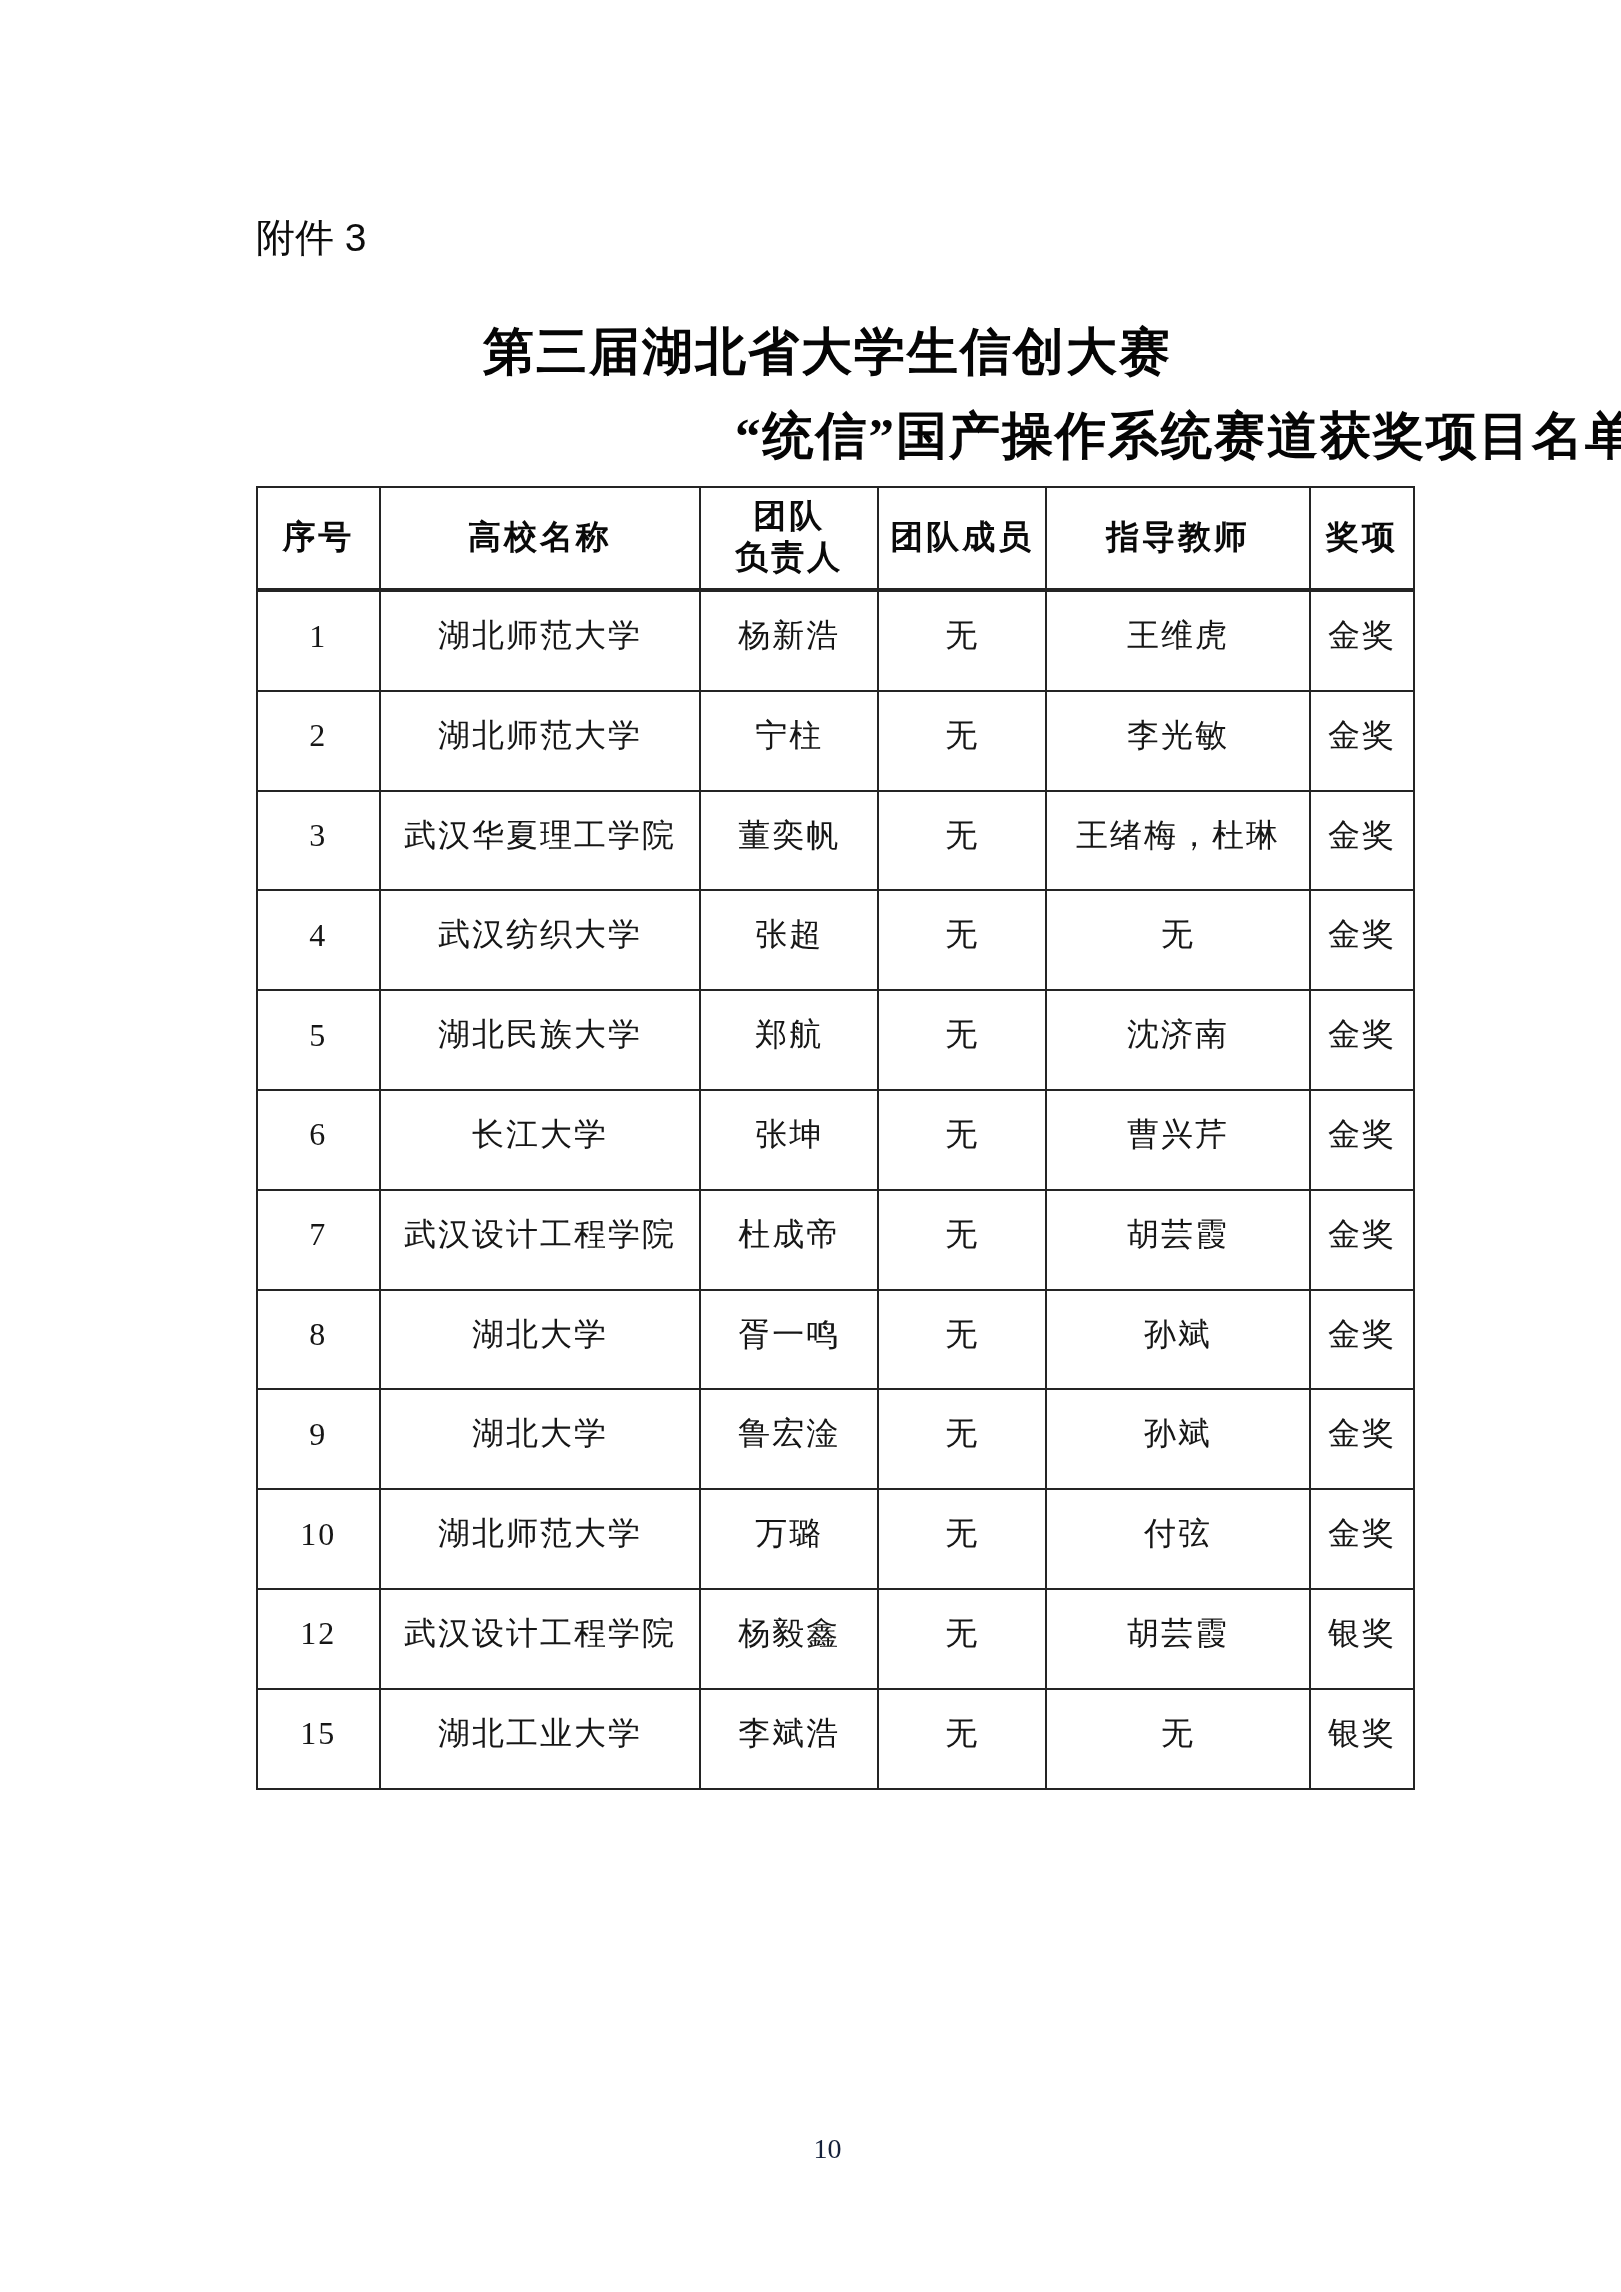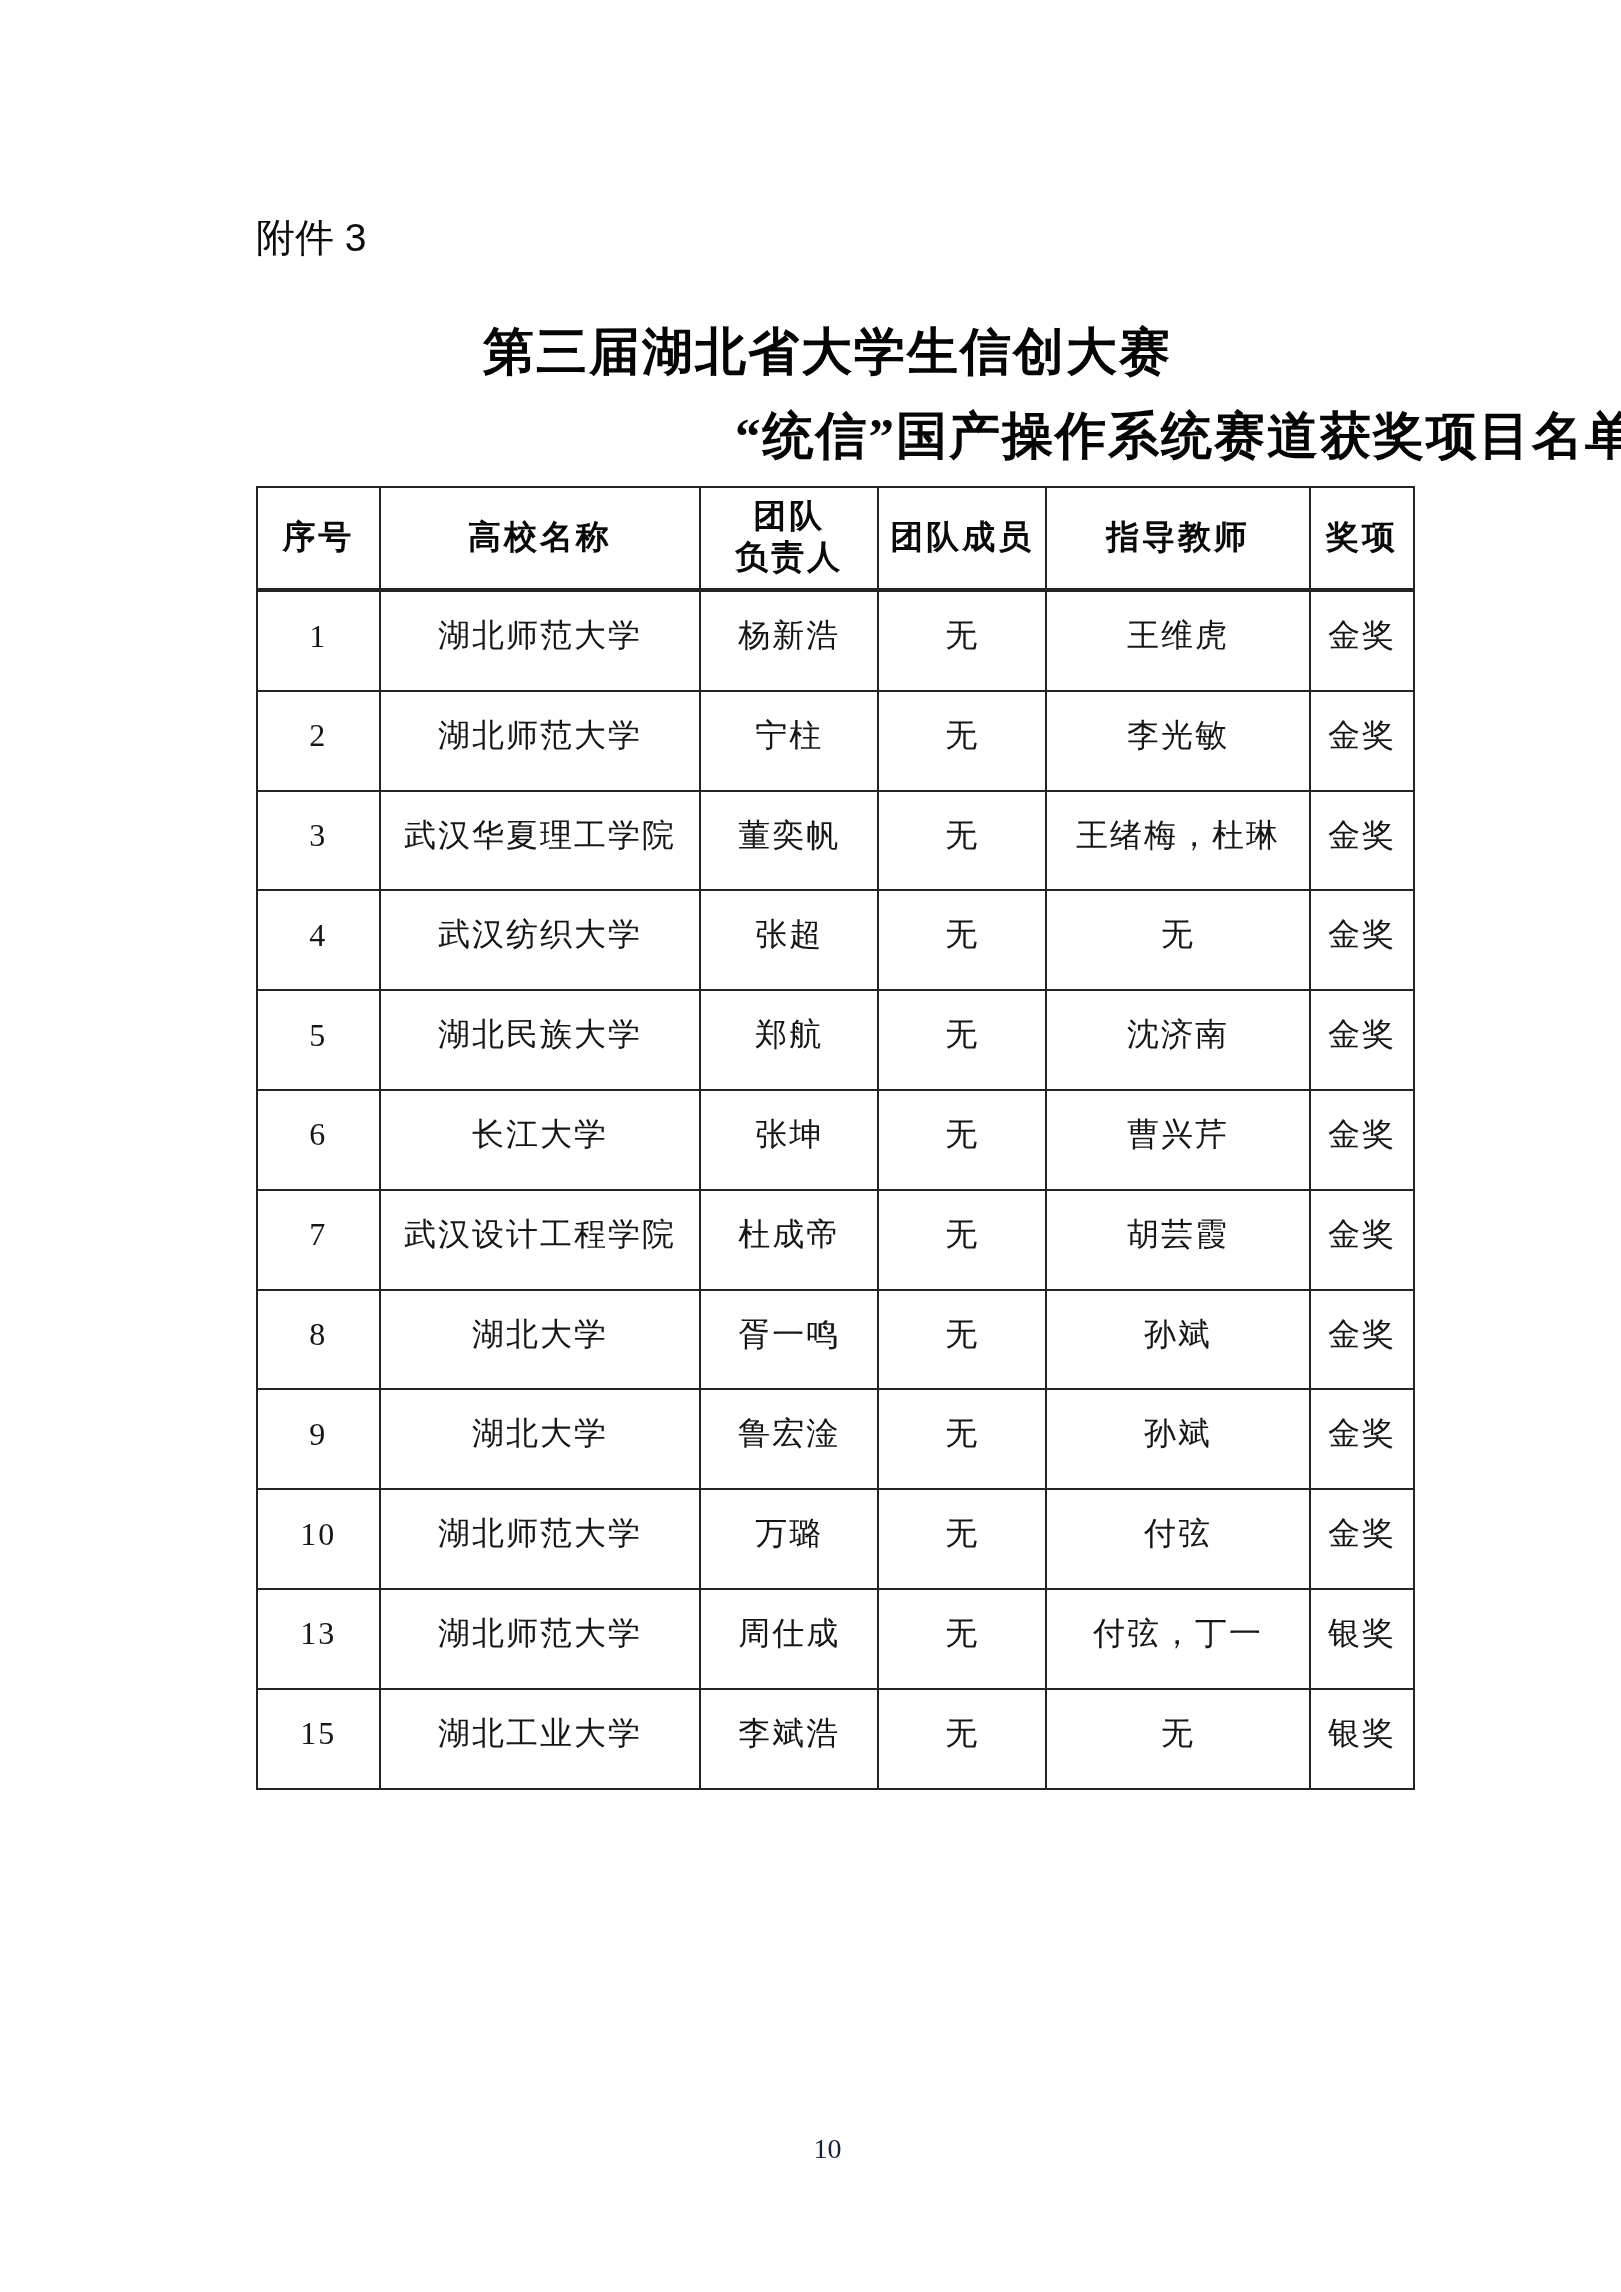--- a/index.html
+++ b/index.html
@@ -192,25 +192,25 @@
         </tr>
         <tr>
           <td class="col0">10</td>
           <td class="col1">湖北师范大学</td>
           <td class="col2">万璐</td>
           <td class="col3">无</td>
           <td class="col4">付弦</td>
           <td class="col5">金奖</td>
         </tr>
         <tr>
-          <td class="col0">13</td>
-          <td class="col1">湖北师范大学</td>
-          <td class="col2">周仕成</td>
-          <td class="col3">无</td>
-          <td class="col4">付弦，丁一</td>
+          <td class="col0">12</td>
+          <td class="col1">武汉设计工程学院</td>
+          <td class="col2">杨毅鑫</td>
+          <td class="col3">无</td>
+          <td class="col4">胡芸霞</td>
           <td class="col5">银奖</td>
         </tr>
         <tr>
           <td class="col0">15</td>
           <td class="col1">湖北工业大学</td>
           <td class="col2">李斌浩</td>
           <td class="col3">无</td>
           <td class="col4">无</td>
           <td class="col5">银奖</td>
         </tr>

